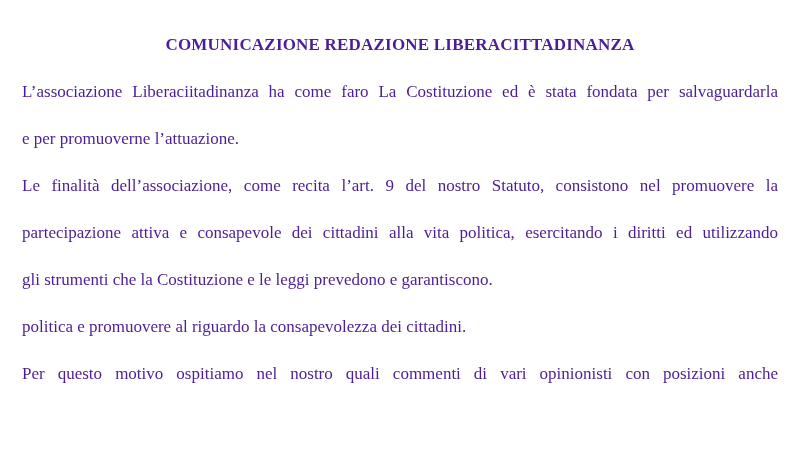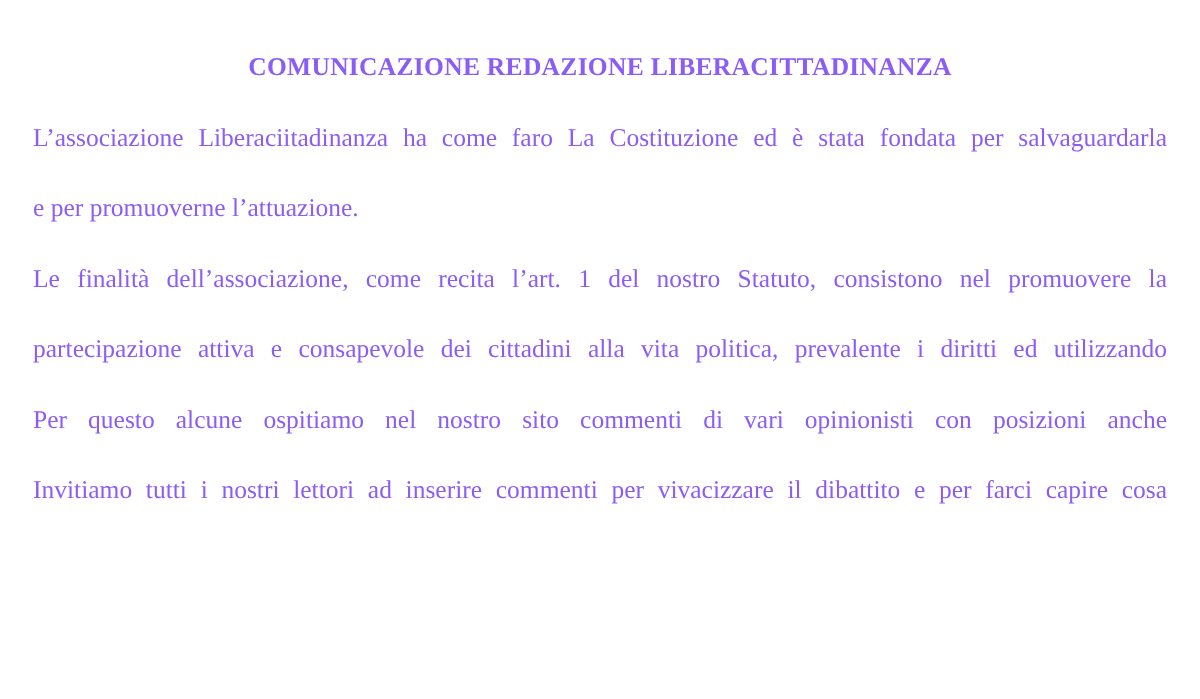--- a/index.html
+++ b/index.html
@@ -6,21 +6,21 @@
     margin: 0;
     padding: 0;
     background: #ffffff;
   }
   .page {
     position: relative;
     width: 800px;
     height: 466px;
     box-sizing: border-box;
     background: #ffffff;
-    color: #8b5cf6;
+    color: #4c1d95;
     font-family: "Liberation Serif", "DejaVu Serif", serif;
     font-size: 17px;
     padding: 34px 22px 0 22px;
     overflow: hidden;
   }
   .doc-title {
     margin: 0 0 24px 0;
     font-size: 17px;
     font-weight: bold;
     line-height: 22px;
@@ -50,25 +50,26 @@
 </head>
 <body>
 
 <div class="page">
 
   <h1 class="doc-title">COMUNICAZIONE REDAZIONE LIBERACITTADINANZA</h1>
 
   <div class="para">
     <div class="line j">L’associazione Liberaciitadinanza ha come faro La Costituzione ed è stata fondata per salvaguardarla</div>
     <div class="line l">e per promuoverne l’attuazione.</div>
-    <div class="line j">Le finalità dell’associazione, come recita l’art. 1 del nostro Statuto, consistono nel promuovere la</div>
-    <div class="line j">partecipazione attiva e consapevole dei cittadini alla vita politica, prevalente i diritti ed utilizzando</div>
+    <div class="line j">Le finalità dell’associazione, come recita l’art. 9 del nostro Statuto, consistono nel promuovere la</div>
+    <div class="line j">partecipazione attiva e consapevole dei cittadini alla vita politica, esercitando i diritti ed utilizzando</div>
+    <div class="line l">gli strumenti che la Costituzione e le leggi prevedono e garantiscono.</div>
+    <div class="line l">politica e promuovere al riguardo la consapevolezza dei cittadini.</div>
   </div>
 
   <div class="para">
-    <div class="line j">Per questo alcune ospitiamo nel nostro sito commenti di vari opinionisti con posizioni anche</div>
+    <div class="line j">Per questo motivo ospitiamo nel nostro quali commenti di vari opinionisti con posizioni anche</div>
   </div>
 
   <div class="para">
-    <div class="line j">Invitiamo tutti i nostri lettori ad inserire commenti per vivacizzare il dibattito e per farci capire cosa</div>
   </div>
 
 </div>
 
 </body></html>

